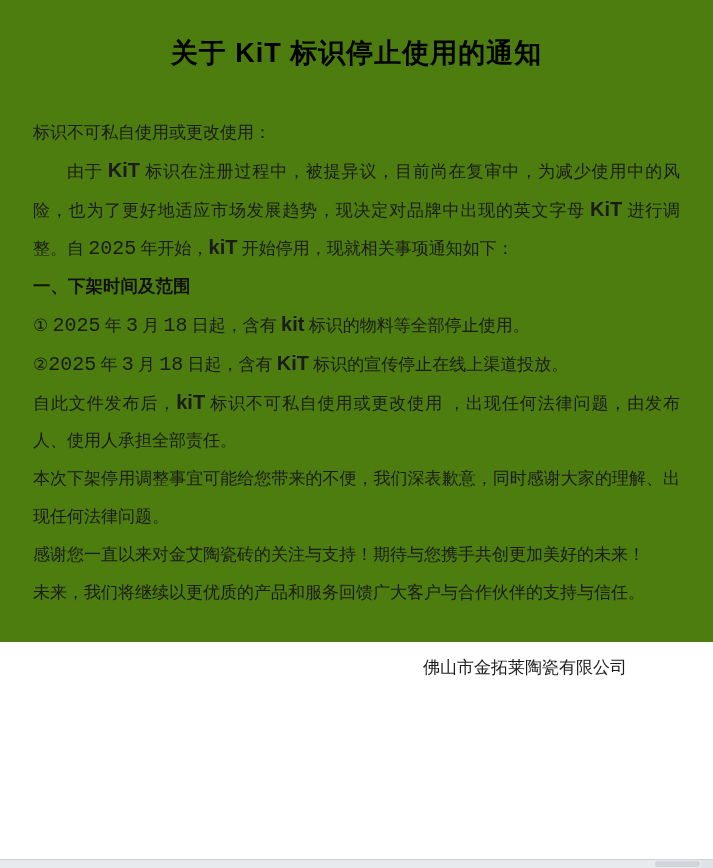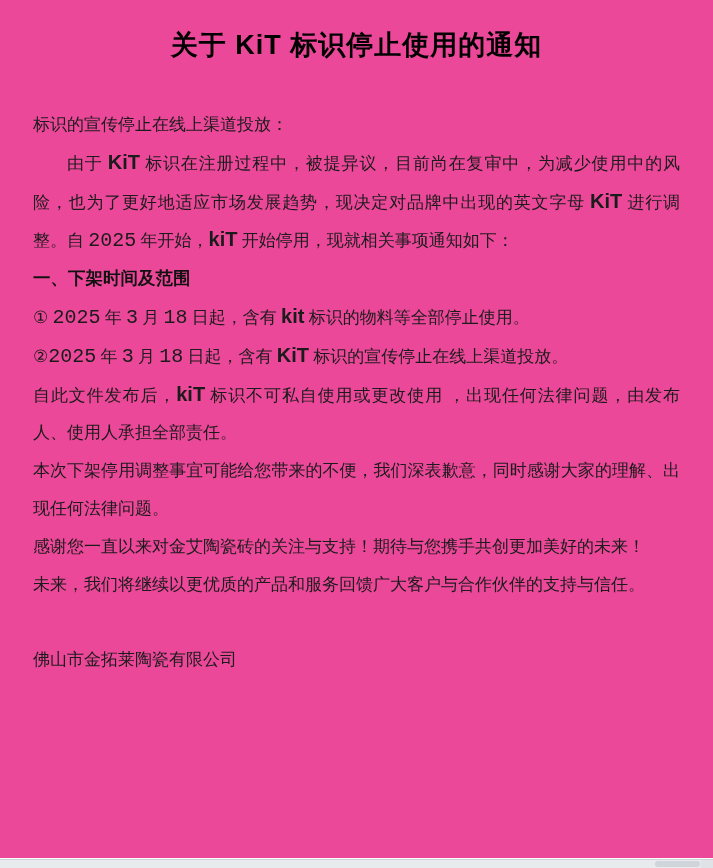--- a/index.html
+++ b/index.html
@@ -11,23 +11,23 @@
   body {
     width: 713px;
     height: 868px;
     position: relative;
     overflow: hidden;
     font-family: "Liberation Serif", "DejaVu Serif", serif;
     color: #1b1b1b;
   }
   .page {
     width: 713px;
-    height: 858px;
-    padding: 28px 33px 0 33px;
-    background: #ec4899;
+    height: 642px;
+    padding: 36px 33px 0 33px;
+    background: #4d7c0f;
   }
   .doc-title {
     font-family: "Liberation Sans", "DejaVu Sans", sans-serif;
     font-weight: 700;
     font-size: 27px;
     line-height: 34px;
     letter-spacing: 1px;
     text-align: center;
     color: #000000;
     margin: 0 0 44px 0;
@@ -57,21 +57,21 @@
     font-size: 20px;
   }
   .signoff {
     margin-top: 38px;
     text-align: right;
   }
   .signoff p {
     margin: 0;
     font-size: 17px;
     line-height: 38px;
-    text-align: left;
+    text-align: right;
   }
   .company { padding-right: 53px; }
   .date { padding-right: 88px; }
   .statusbar {
     position: absolute;
     left: 0;
     bottom: 0;
     width: 713px;
     height: 9px;
     background: #e7ebee;
@@ -97,21 +97,21 @@
 </style>
 </head>
 <body>
 
 <div class="page">
 
   <h1 class="doc-title">关于 KiT 标识停止使用的通知</h1>
 
   <div class="body-text">
 
-    <p>标识的宣传停止在线上渠道投放：</p>
+    <p>标识不可私自使用或更改使用：</p>
 
     <p class="indent">由于 <b class="lat">KiT</b> 标识在注册过程中，被提异议，目前尚在复审中，为减少使用中的风险，也为了更好地适应市场发展趋势，现决定对品牌中出现的英文字母 <b class="lat">KiT</b> 进行调整。自 <span class="num">2025</span> 年开始，<b class="lat">kiT</b> 开始停用，现就相关事项通知如下：</p>
 
     <p class="sec-heading">一、下架时间及范围</p>
 
     <p>① <span class="num">2025</span> 年 <span class="num">3</span> 月 <span class="num">18</span> 日起，含有 <b class="lat">kit</b> 标识的物料等全部停止使用。</p>
 
     <p>②<span class="num">2025</span> 年 <span class="num">3</span> 月 <span class="num">18</span> 日起，含有 <b class="lat">KiT</b> 标识的宣传停止在线上渠道投放。</p>
 
 

